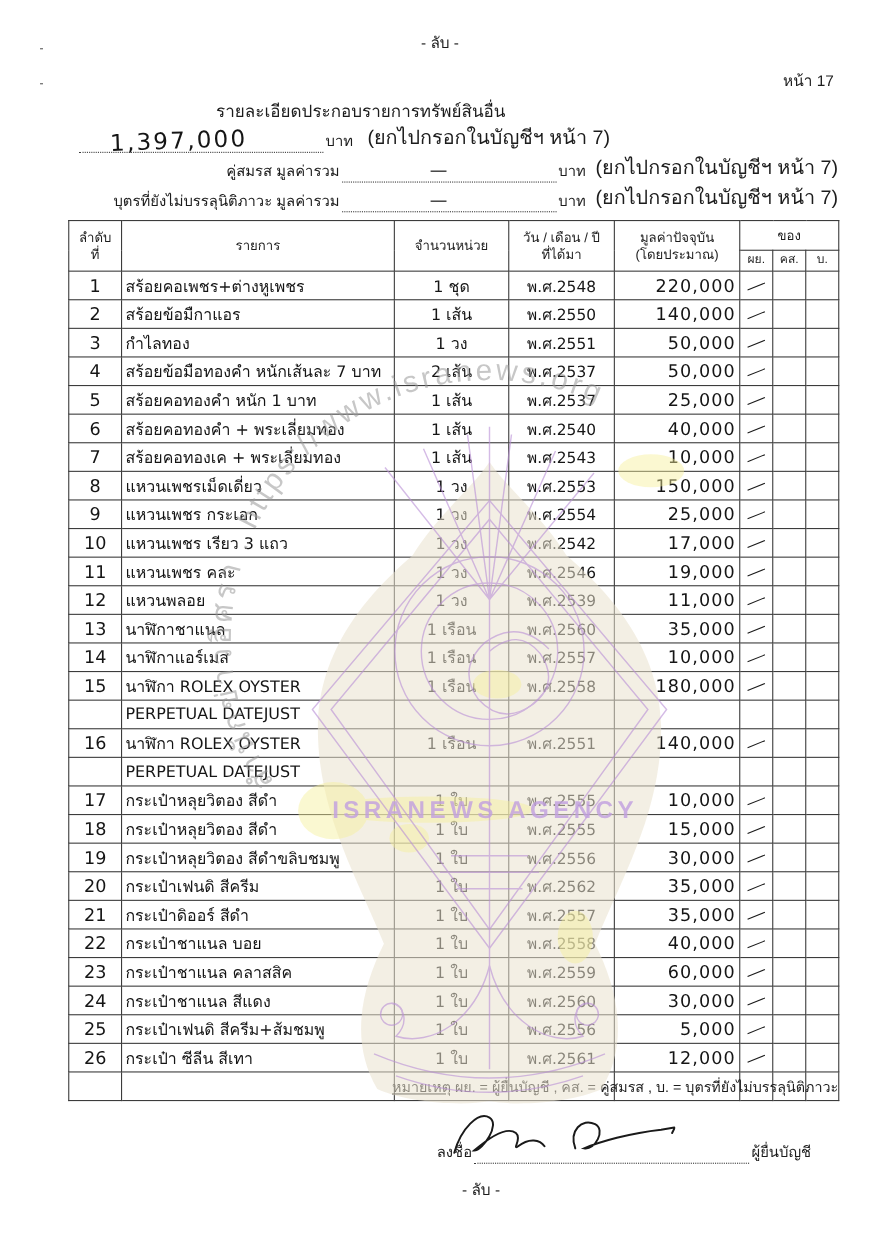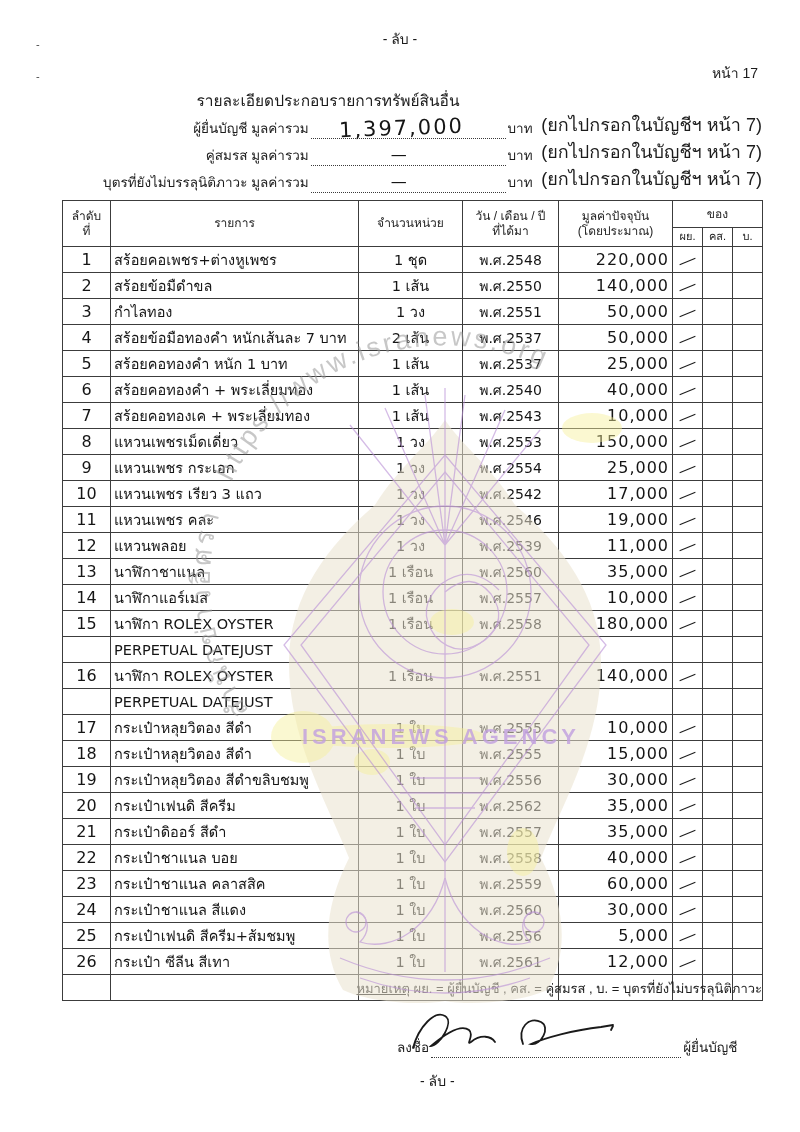--- a/index.html
+++ b/index.html
@@ -52,21 +52,20 @@
 <body>
 
 <div class="abs stray" style="left:36px;top:38px;">-</div>
 <div class="abs stray" style="left:36px;top:70px;">-</div>
 
 <div class="abs secret-top">- ลับ -</div>
 <div class="abs page-no">หน้า 17</div>
 <div class="abs doc-title">รายละเอียดประกอบรายการทรัพย์สินอื่น</div>
 
 <div class="abs sumline" style="top:112px;">
-  <span class="lbl">ผู้ยื่นบัญชี  มูลค่ารวม</span>
   <span class="dots">
     <span class="hand sum-hand">1,397,000</span>
   </span>
   <span class="baht">บาท</span>
   <span class="note">(ยกไปกรอกในบัญชีฯ หน้า 7)</span>
 </div>
 <div class="abs sumline" style="top:139px;">
   <span class="lbl">คู่สมรส  มูลค่ารวม</span>
   <span class="dots">
     <span class="hand sum-dash">—</span>
@@ -118,21 +117,21 @@
     <td class="c-item hand">สร้อยคอเพชร+ต่างหูเพชร</td>
     <td class="c-qty hand">1 ชุด</td>
     <td class="c-date hand">พ.ศ.2548</td>
     <td class="c-val hand">220,000</td>
     <td class="c-own"><span class="tick"></span></td>
     <td class="c-own"></td>
     <td class="c-own"></td>
   </tr>
       <tr>
     <td class="c-no hand">2</td>
-    <td class="c-item hand">สร้อยข้อมืดำขล</td>
+    <td class="c-item hand">สร้อยข้อมืกาแอร</td>
     <td class="c-qty hand">1 เส้น</td>
     <td class="c-date hand">พ.ศ.2550</td>
     <td class="c-val hand">140,000</td>
     <td class="c-own"><span class="tick"></span></td>
     <td class="c-own"></td>
     <td class="c-own"></td>
   </tr>
       <tr>
     <td class="c-no hand">3</td>
     <td class="c-item hand">กำไลทอง</td>

